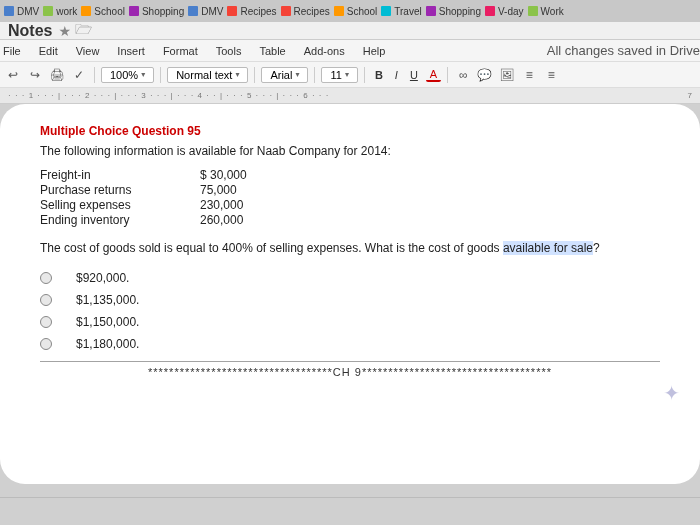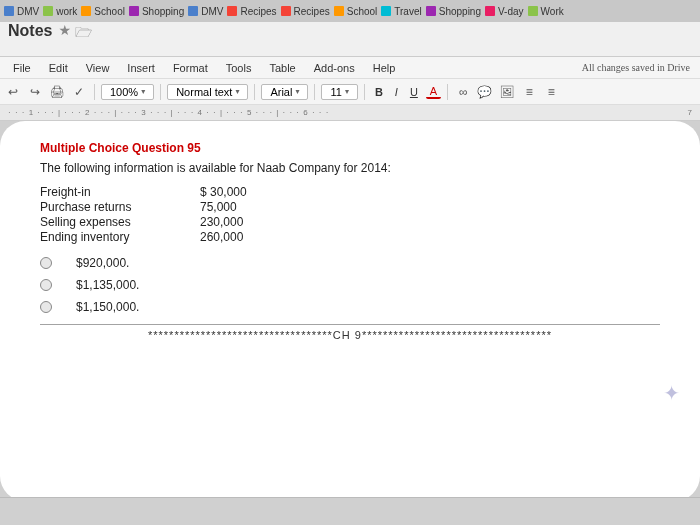--- a/index.html
+++ b/index.html
@@ -34,22 +34,23 @@
     .tab-item .tab-color {
       width: 10px;
       height: 10px;
       border-radius: 1px;
       display: inline-block;
     }
 
     
     #title-bar {
       background: #f0f0f0;
-      height: 35px;
-      display: flex;
+      height: 18px;
+      display: flex;
+      align-items: center;
       padding: 0 8px;
       border-bottom: 1px solid #ccc;
     }
     #title-bar .app-title {
       font-size: 16px;
       font-weight: bold;
       color: #333;
       margin-right: 6px;
     }
     #title-bar .star-icon, #title-bar .folder-icon {
@@ -58,35 +59,34 @@
       margin-right: 4px;
       cursor: pointer;
     }
 
     
     #menu-bar {
       background: #f5f5f5;
       height: 22px;
       display: flex;
       align-items: center;
-      padding: 0 10px;
+      padding: 0 0;
       gap: 12px;
       border-bottom: 1px solid #ddd;
       font-size: 11px;
       color: #333;
     }
     .menu-item {
       cursor: pointer;
       padding: 1px 3px;
     }
     .saved-text {
       margin-left: auto;
       color: #555;
-      font-size: 10px;
-      font-family: Liberation Serif, serif;
+      font-size: 13px;
     }
 
     
     #toolbar {
       background: #f5f5f5;
       height: 26px;
       display: flex;
       align-items: center;
       padding: 0 4px;
       gap: 4px;
@@ -386,33 +386,40 @@
     <div class="data-row">
       <span class="data-label">Selling expenses</span>
       <span class="data-value">230,000</span>
     </div>
     <div class="data-row">
       <span class="data-label">Ending inventory</span>
       <span class="data-value">260,000</span>
     </div>
   </div>
 
+  <p class="question-text">
+    The cost of goods sold is equal to 400% of selling expenses. What is the cost of goods <span class="highlight-text">available for sale</span>?
+  </p>
 
   <div class="answer-option">
     <span class="radio-circle"></span>
     <span>$920,000.</span>
   </div>
   <div class="answer-option">
     <span class="radio-circle"></span>
     <span>$1,135,000.</span>
   </div>
   <div class="answer-option">
     <span class="radio-circle"></span>
     <span>$1,150,000.</span>
   </div>
+  <div class="answer-option">
+    <span class="radio-circle"></span>
+    <span>$1,180,000.</span>
+  </div>
 
   <p class="chapter-marker">***********************************CH 9************************************</p>
 </div>
 
 <div class="diamond-icon">✦</div>
 
 <div id="bottom-bar">
 </div>
 
 </body></html>

